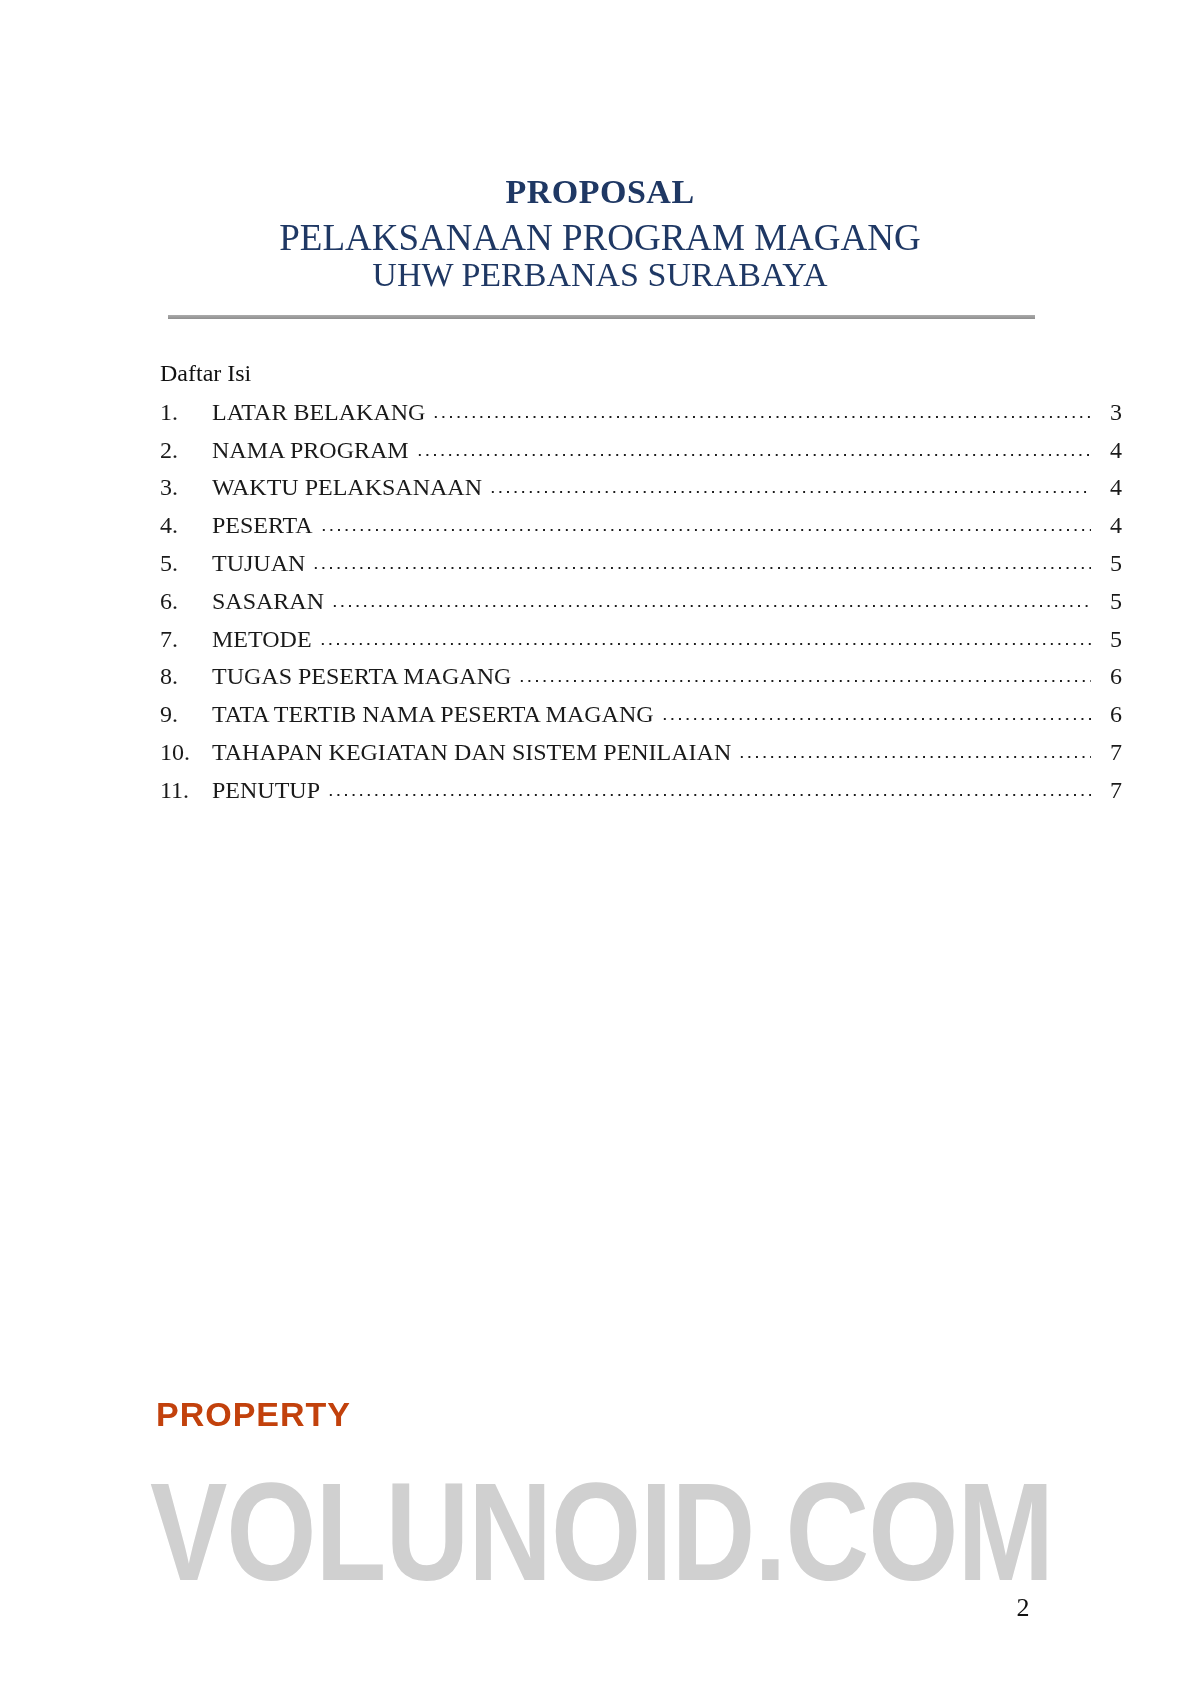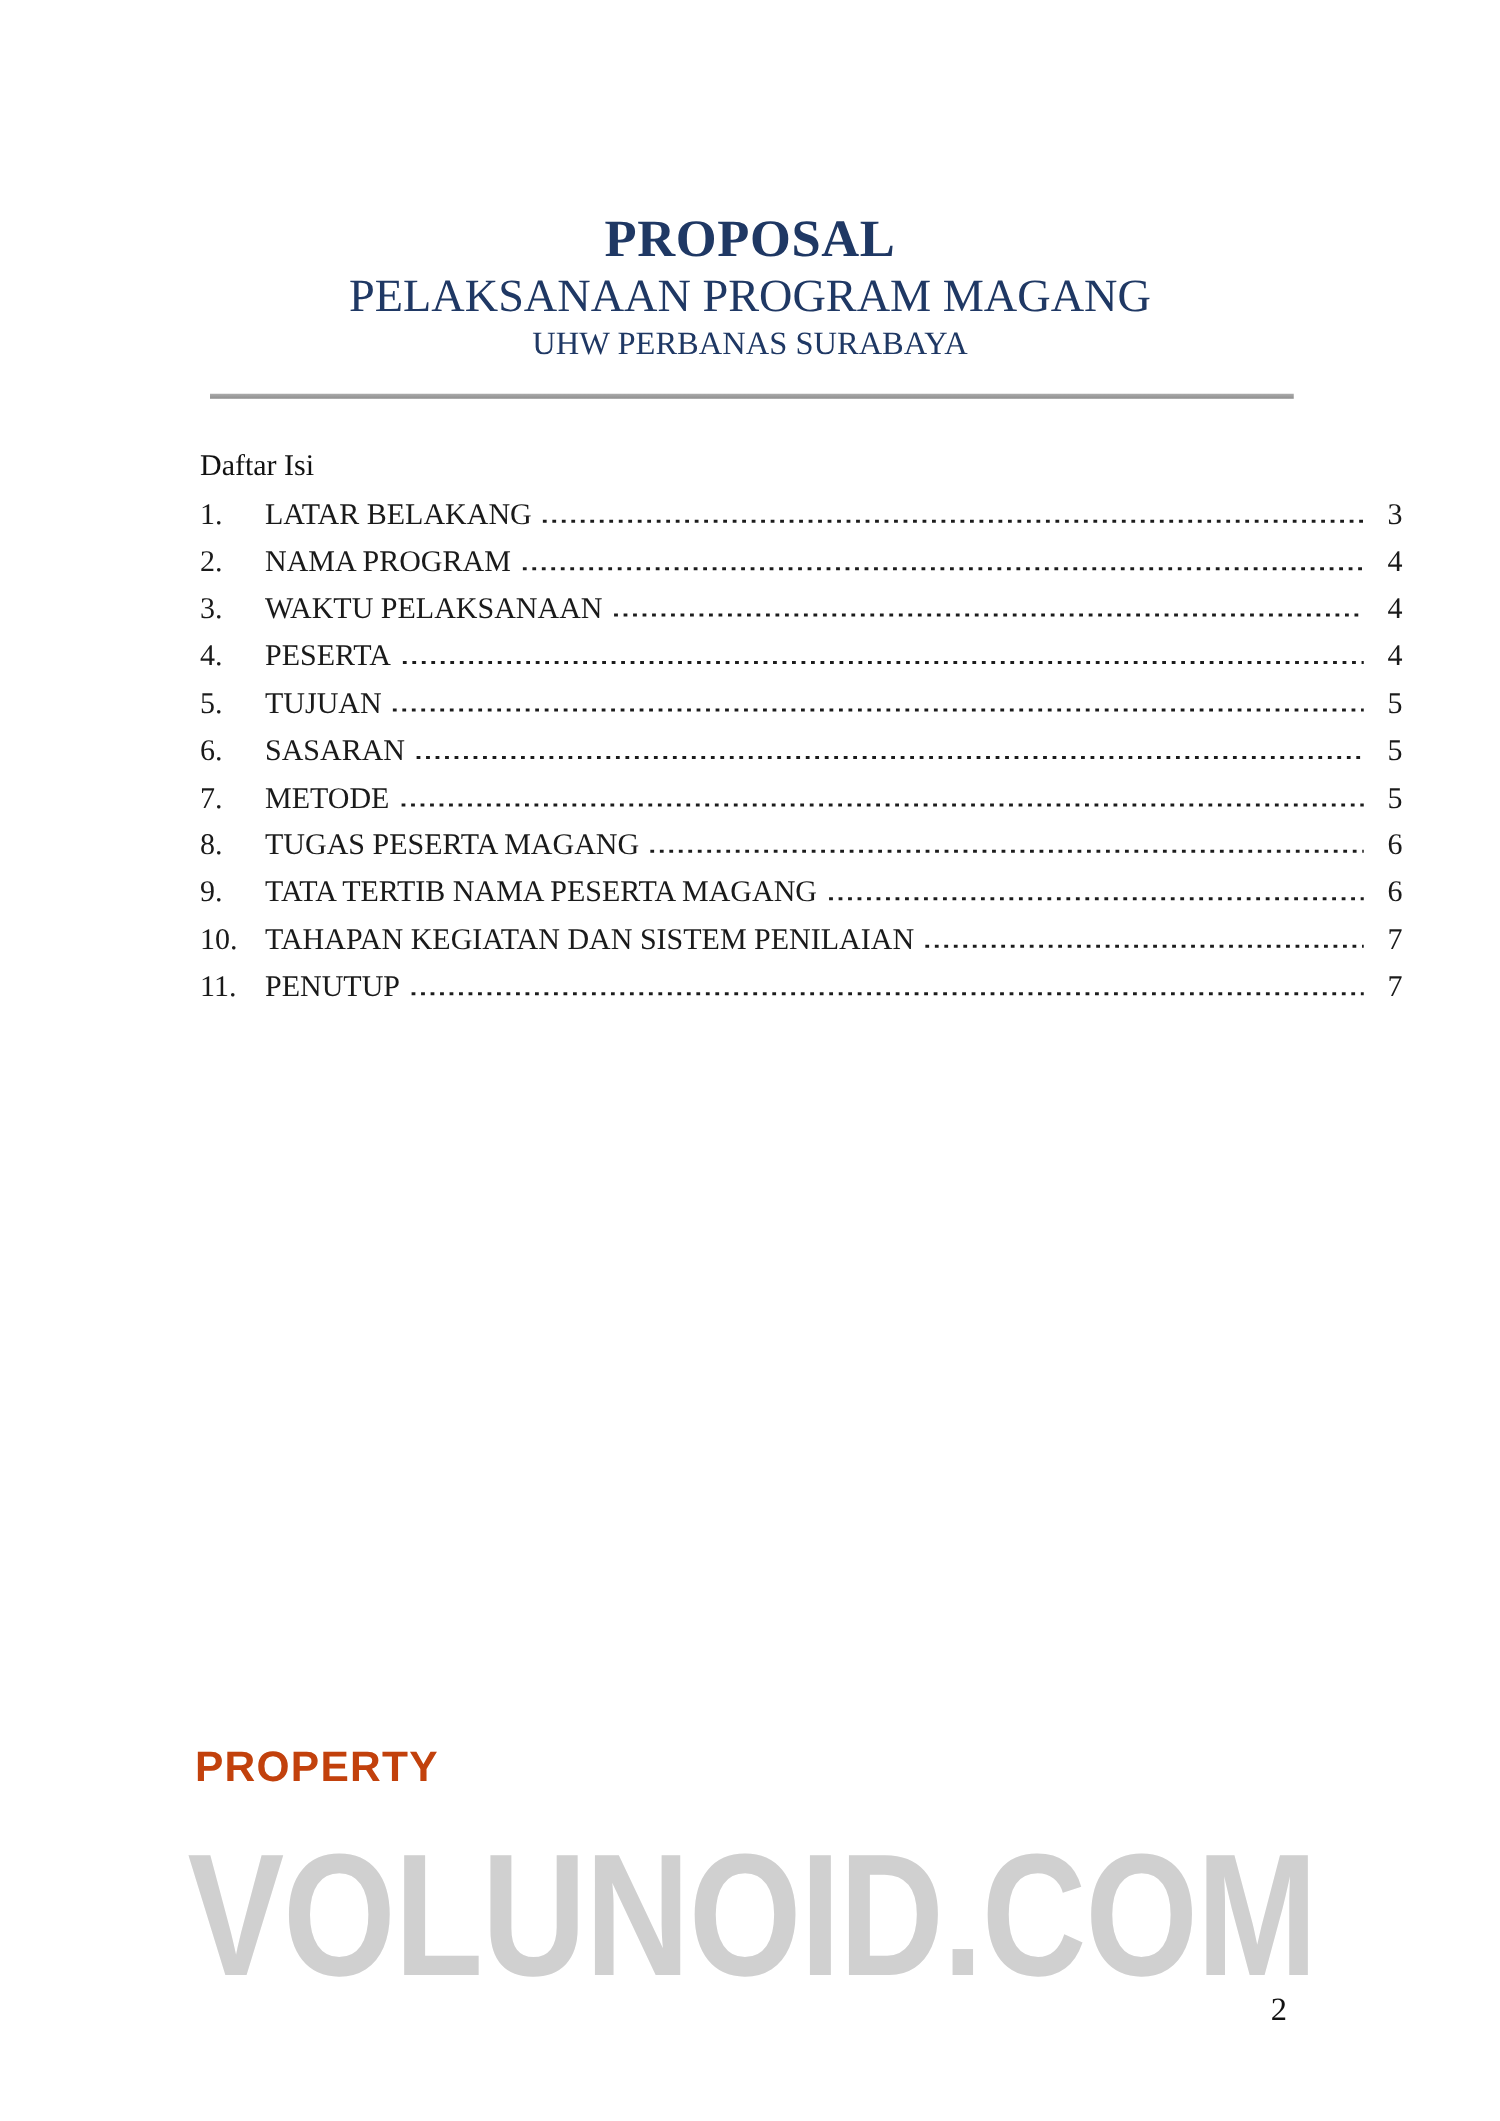--- a/index.html
+++ b/index.html
@@ -14,41 +14,41 @@
   }
 
   
   .title-block {
     padding-top: 168px;
     text-align: center;
     color: #1f3864;
   }
   .title-line1 {
     margin: 0;
-    font-size: 42px;
+    font-size: 34px;
     line-height: 48px;
     font-weight: bold;
     letter-spacing: 0.5px;
   }
   .title-line2 {
     margin: 0;
     font-size: 37px;
     line-height: 43px;
     font-weight: normal;
     text-align: center;
   }
   .title-line3 {
     margin: 0;
     font-size: 31px;
     line-height: 37px;
     font-weight: normal;
   }
   .title-line4 {
     margin: 0;
-    font-size: 26px;
+    font-size: 34px;
     line-height: 32px;
     font-weight: normal;
   }
 
   
   .head-rule {
     margin: 24px 165px 0 168px;
     height: 4px;
     background: linear-gradient(#ababab, #8f8f8f);
     border: 0;

